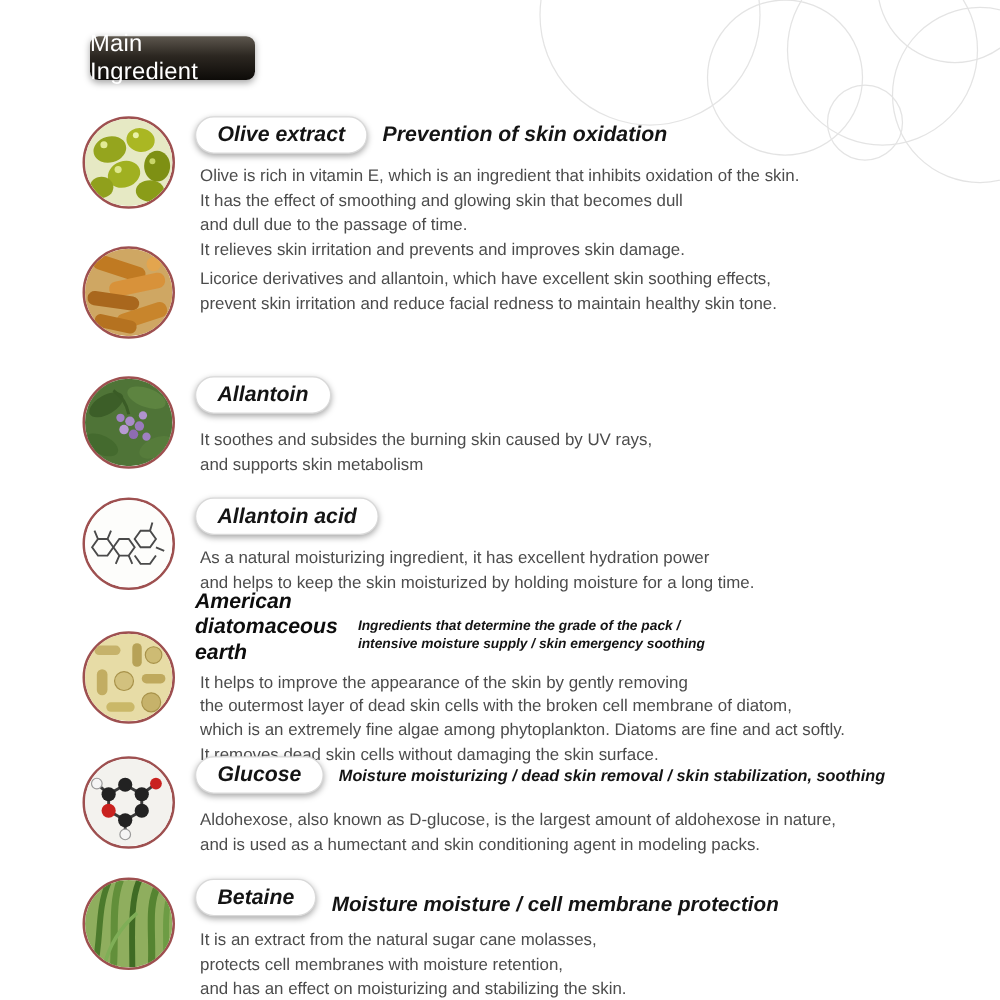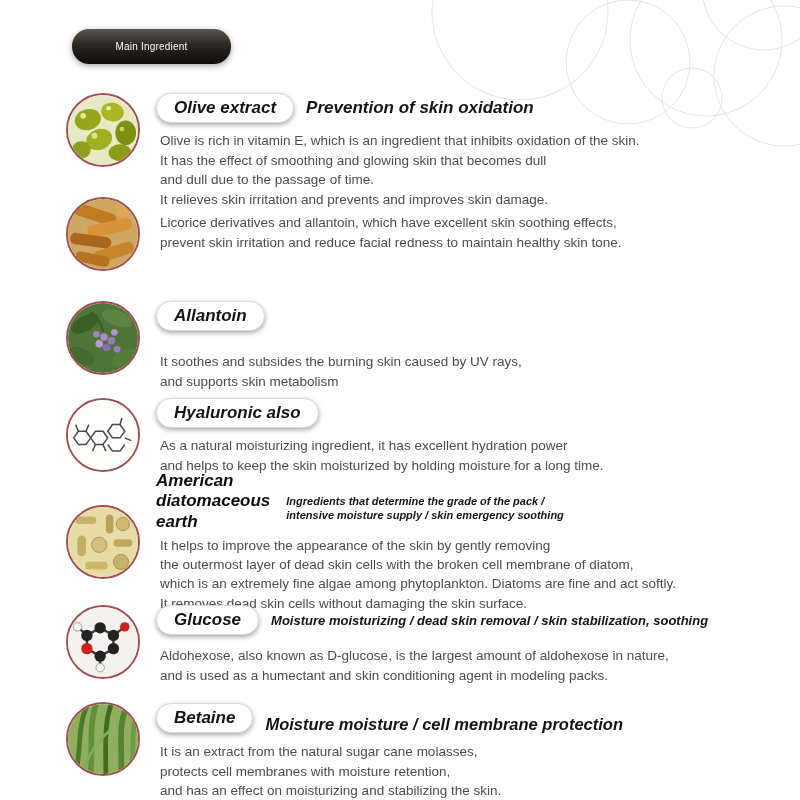--- a/index.html
+++ b/index.html
@@ -7,25 +7,25 @@
   body {
     position:relative;
     background:#ffffff;
     font-family:"Liberation Sans", sans-serif;
     overflow:hidden;
   }
   .deco { position:absolute; top:0; left:0; pointer-events:none; }
 
   .badge {
     position:absolute; left:72px; top:29px;
-    width:159px; height:35px;
-    border-radius:17px;
+    width:132px; height:35px;
+    border-radius:7px;
     background:linear-gradient(180deg,#5d574e 0%, #2c2721 45%, #0d0b08 100%);
     box-shadow:0 2px 6px rgba(0,0,0,.35);
-    color:#fff; font-size:10px;
+    color:#fff; font-size:19px;
     display:flex; align-items:center; justify-content:center;
     letter-spacing:.2px;
   }
 
   .row { position:absolute; left:0; width:800px; padding-left:124px; }
   .photo {
     position:absolute; left:66px; top:0;
     width:74px; height:74px; border-radius:50%;
     border:2px solid #9e5050; overflow:hidden; background:#fff; z-index:1;
   }
@@ -57,21 +57,21 @@
   .desc {
     margin:8px 0 0 36px;
     font-size:13.5px; line-height:1.45; color:#4c4c4c;
     white-space:pre-line;
   }
 
   .row1 { top:93px; }
   .row2 { top:197px; }
   .row2 .desc { margin-top:16px; }
   .row3 { top:301px; }
-  .row3 .desc { margin-top:21px; }
+  .row3 .desc { margin-top:11px; }
   .row4 { top:398px; }
   .row5 { top:471px; }
   .row5 .photo { top:34px; }
   .row5 .desc { margin-top:4px; line-height:1.42; }
   .row6 { top:605px; }
   .row6 .desc { margin-top:11px; }
   .row7 { top:702px; }
 </style>
 </head>
 <body>
@@ -170,21 +170,21 @@
         <path d="M6 40 l5 -7 8 0 5 7 -5 7 -8 0 z"></path>
         <path d="M24 40 l5 -7 8 0 5 7 -5 7 -8 0 z"></path>
         <path d="M42 33 l5 -7 8 0 5 7 -5 7 -8 0 z"></path>
         <path d="M42 47 l5 7 8 0 5 -7"></path>
         <path d="M11 33 l-3 -7 M19 33 l3 -7 M29 47 l-3 7 M37 47 l3 7 M55 26 l2 -7 M60 40 l7 3"></path>
       </g>
     </svg>
   </div>
   <div class="head">
     <span class="pill">
-      <span>Hyaluronic also</span>
+      <span>Allantoin acid</span>
     </span>
   </div>
   <p class="desc">As a natural moisturizing ingredient, it has excellent hydration power
 and helps to keep the skin moisturized by holding moisture for a long time.</p>
 </section>
 
 <section class="row row5">
   <div class="photo">
     <svg viewBox="0 0 74 74">
       <rect width="74" height="74" fill="#e7dca6"></rect>

